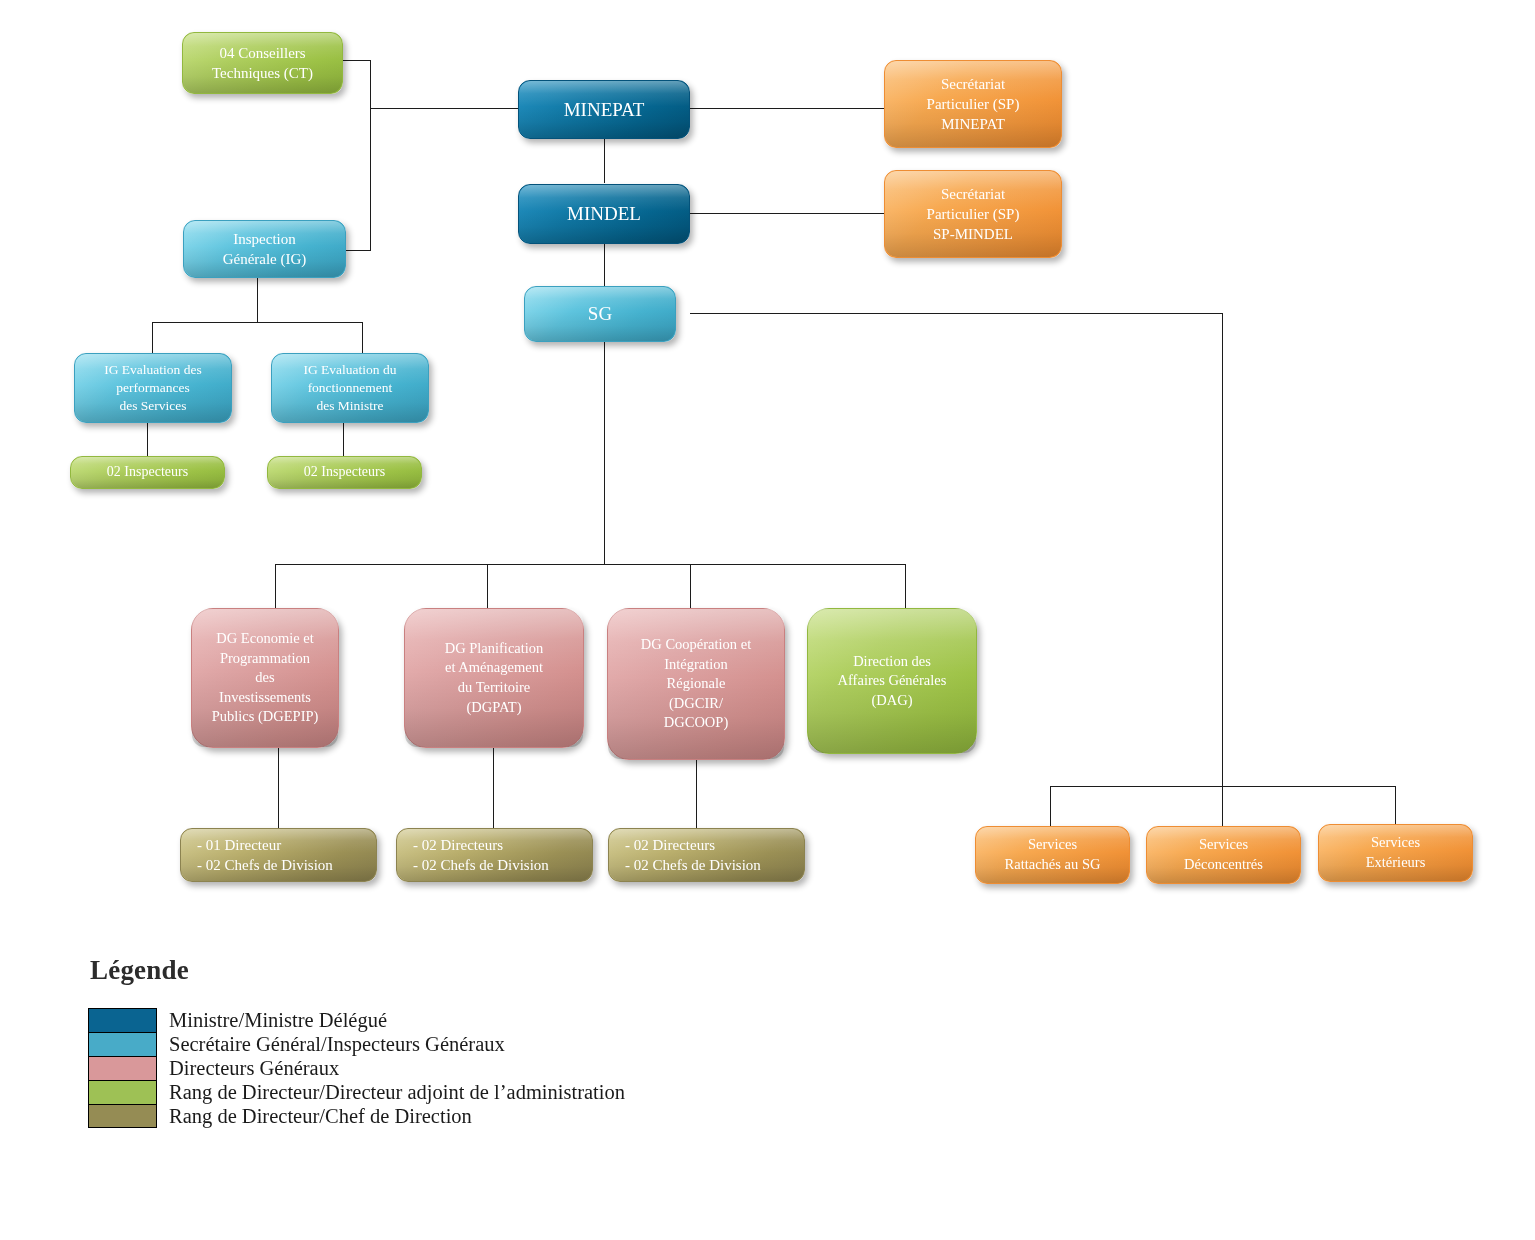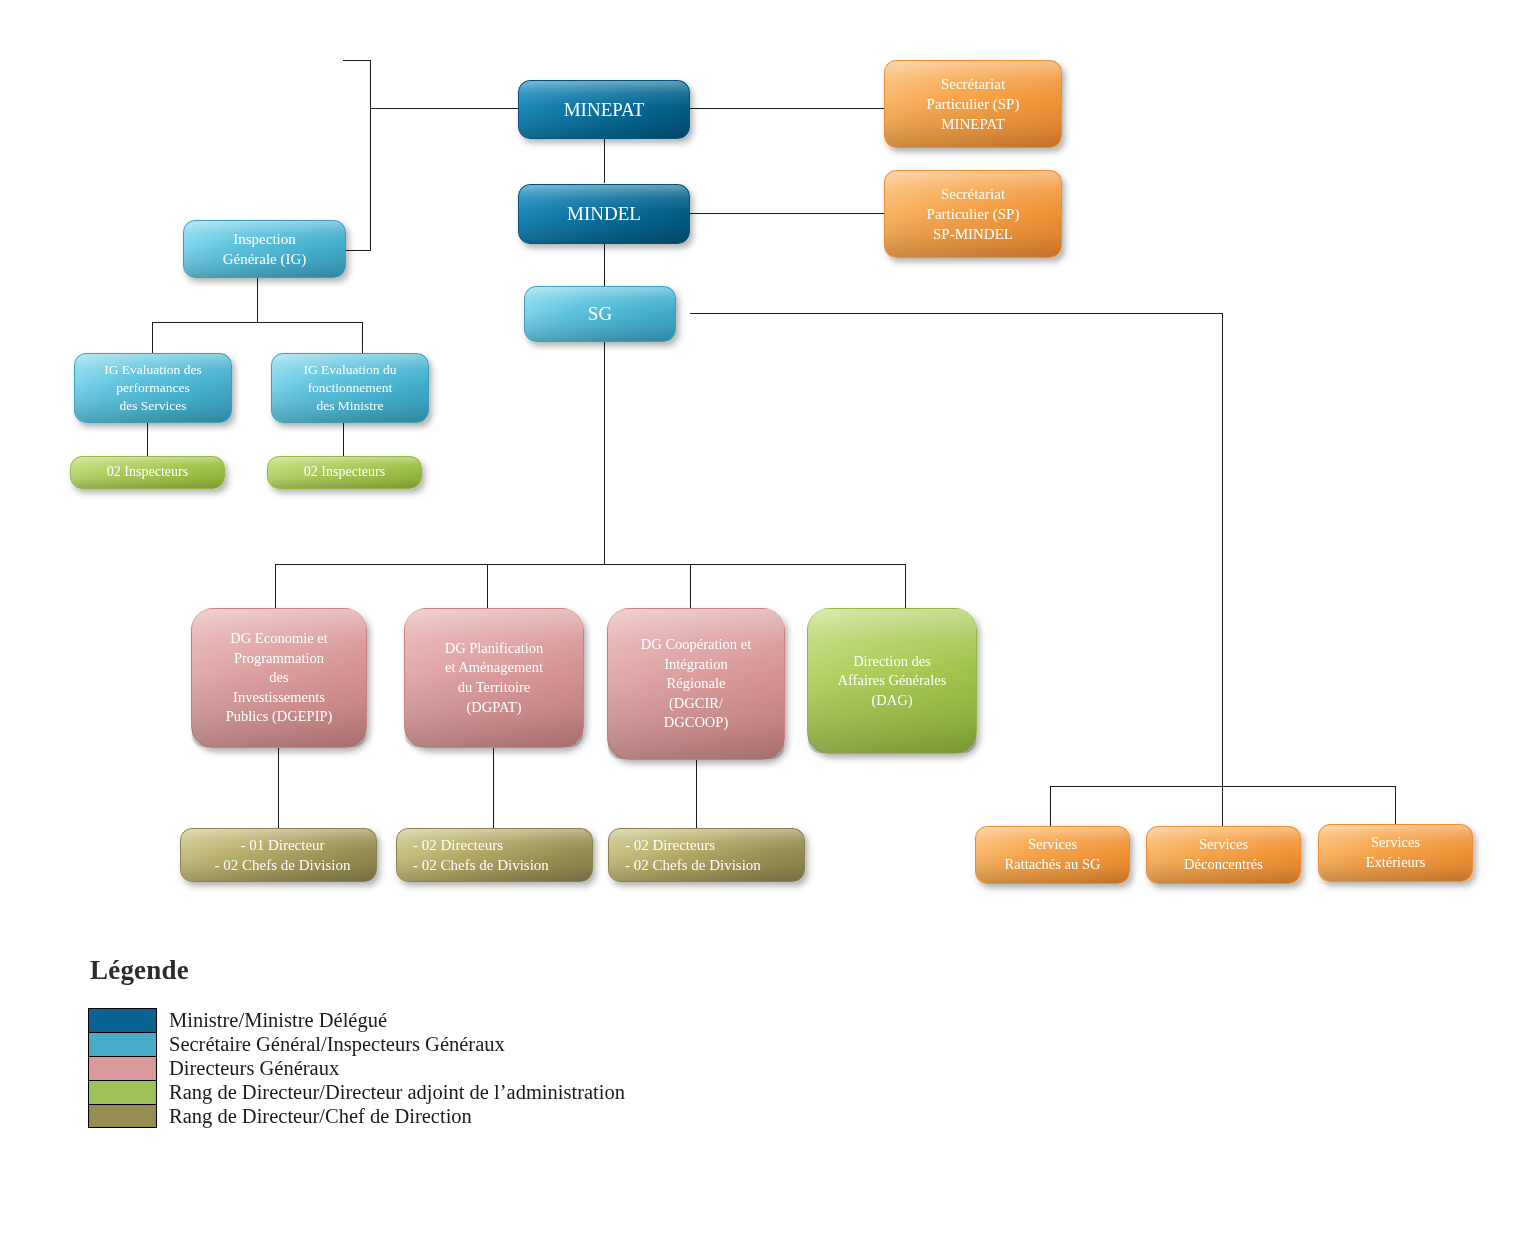--- a/index.html
+++ b/index.html
@@ -159,20 +159,24 @@
   <div class="ln v" style="left:493px; top:748px; height:80px;"></div>
   <div class="ln v" style="left:696px; top:760px; height:68px;"></div>
 
   <div class="ln h" style="left:690px; top:313px; width:533px;"></div>
   <div class="ln v" style="left:1222px; top:313px; height:473px;"></div>
   <div class="ln h" style="left:1050px; top:786px; width:346px;"></div>
   <div class="ln v" style="left:1050px; top:786px; height:40px;"></div>
   <div class="ln v" style="left:1222px; top:786px; height:40px;"></div>
   <div class="ln v" style="left:1395px; top:786px; height:38px;"></div>
 
+  <div class="node c-green" style="left:182px; top:32px; width:161px; height:62px;">
+    <span class="lbl">04 Conseillers
+Techniques (CT)</span>
+  </div>
 
   <div class="node c-darkblue" style="left:518px; top:80px; width:172px; height:59px; font-size:19px;">
     <span class="lbl">MINEPAT</span>
   </div>
 
   <div class="node c-orange" style="left:884px; top:60px; width:178px; height:88px;">
     <span class="lbl">Secrétariat
 Particulier (SP)
 MINEPAT</span>
   </div>
@@ -209,21 +213,21 @@
   </div>
 
   <div class="node c-green" style="left:70px; top:456px; width:155px; height:33px; font-size:14px;">
     <span class="lbl">02 Inspecteurs</span>
   </div>
 
   <div class="node c-green" style="left:267px; top:456px; width:155px; height:33px; font-size:14px;">
     <span class="lbl">02 Inspecteurs</span>
   </div>
 
-  <div class="node c-pink" style="left:191px; top:608px; width:176px; height:140px; border-radius:22px; font-size:14.5px;">
+  <div class="node c-pink" style="left:191px; top:608px; width:148px; height:140px; border-radius:22px; font-size:14.5px;">
     <span class="lbl">DG Economie et
 Programmation
 des
 Investissements
 Publics (DGEPIP)</span>
   </div>
 
   <div class="node c-pink" style="left:607px; top:608px; width:178px; height:152px; border-radius:22px; font-size:14.5px;">
     <span class="lbl">DG Coopération et
 Intégration
@@ -239,21 +243,21 @@
 (DGPAT)</span>
   </div>
 
   <div class="node c-green" style="left:807px; top:608px; width:170px; height:146px; border-radius:22px; font-size:14.5px;">
     <span class="lbl">Direction des
 Affaires Générales
 (DAG)</span>
   </div>
 
   <div class="node c-gold" style="left:180px; top:828px; width:197px; height:54px; justify-content:flex-start; text-align:left; padding-left:16px; font-size:15px;">
-    <span class="lbl" style="text-align:center;">- 01 Directeur
+    <span class="lbl" style="text-align:left;">- 01 Directeur
 - 02 Chefs de Division</span>
   </div>
 
   <div class="node c-gold" style="left:396px; top:828px; width:197px; height:54px; justify-content:flex-start; text-align:left; padding-left:16px; font-size:15px;">
     <span class="lbl" style="text-align:left;">- 02 Directeurs
 - 02 Chefs de Division</span>
   </div>
 
   <div class="node c-gold" style="left:608px; top:828px; width:197px; height:54px; justify-content:flex-start; text-align:left; padding-left:16px; font-size:15px;">
     <span class="lbl" style="text-align:left;">- 02 Directeurs

